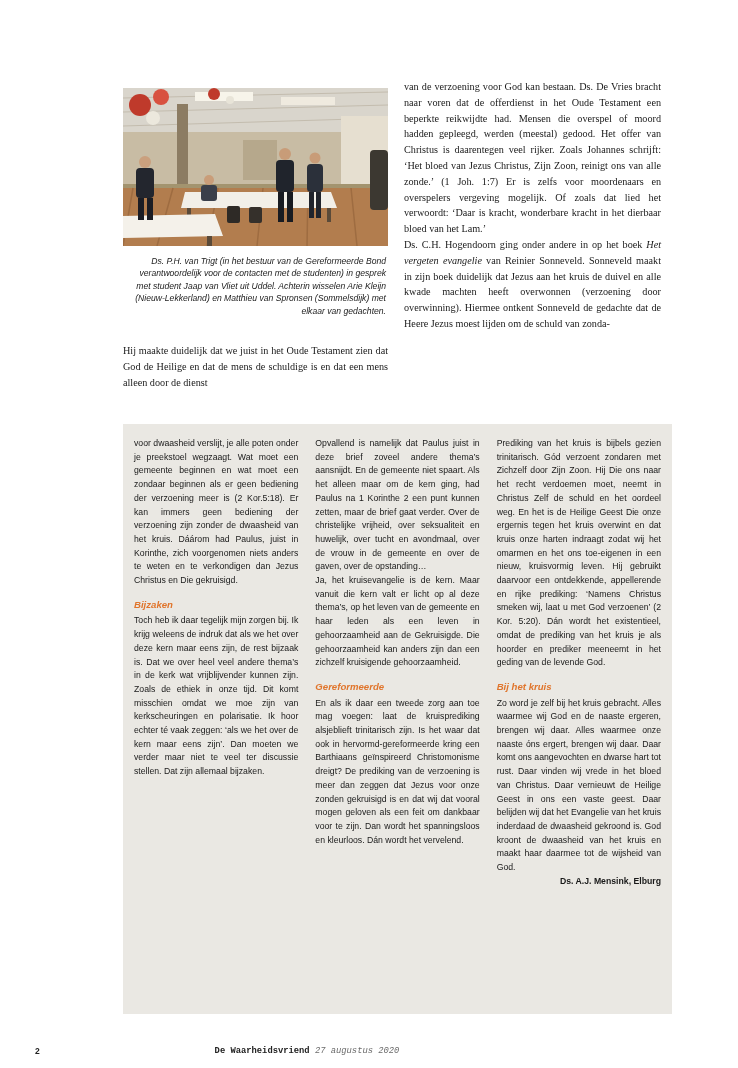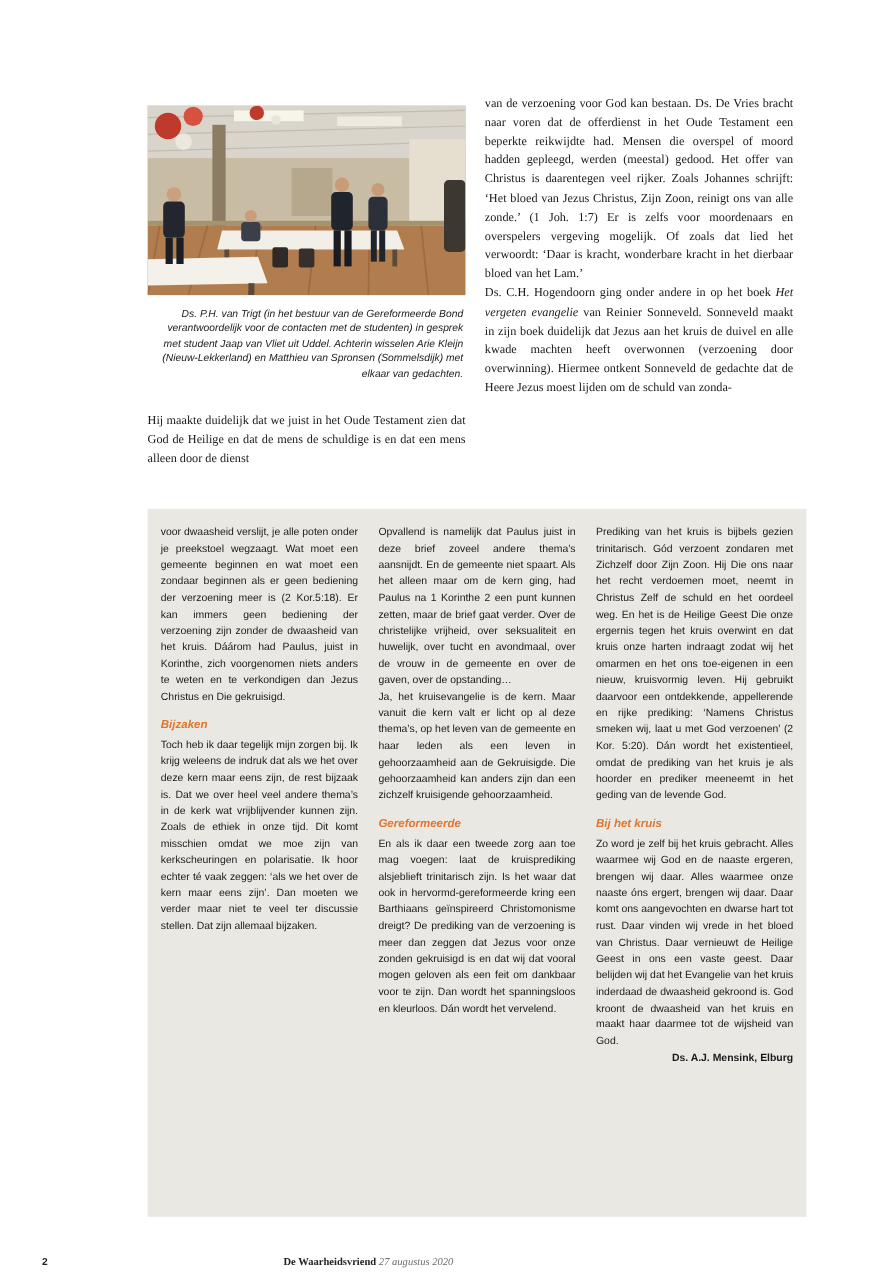--- a/index.html
+++ b/index.html
@@ -63,21 +63,21 @@
   }
 
   
   .footer-page {
     position: absolute; left: 35px; top: 1046px;
     font-family: "Liberation Sans", sans-serif;
     font-size: 8.5px; font-weight: bold; color: #222;
   }
   .footer-center {
     position: absolute; left: 0; top: 1046px; width: 614px;
-    text-align: center; font-family: Liberation Serif, serif;
+    text-align: center; font-family: Liberation Mono, monospace;
     font-size: 8.8px; color: #222;
   }
   .footer-center .ftitle { font-weight: bold; }
   .footer-center .fdate { font-style: italic; color: #6b6b6b; font-weight: normal; }
 </style>
 </head>
 <body>
 
 <div class="photo">
   <svg width="265" height="158" viewBox="0 0 265 158">

